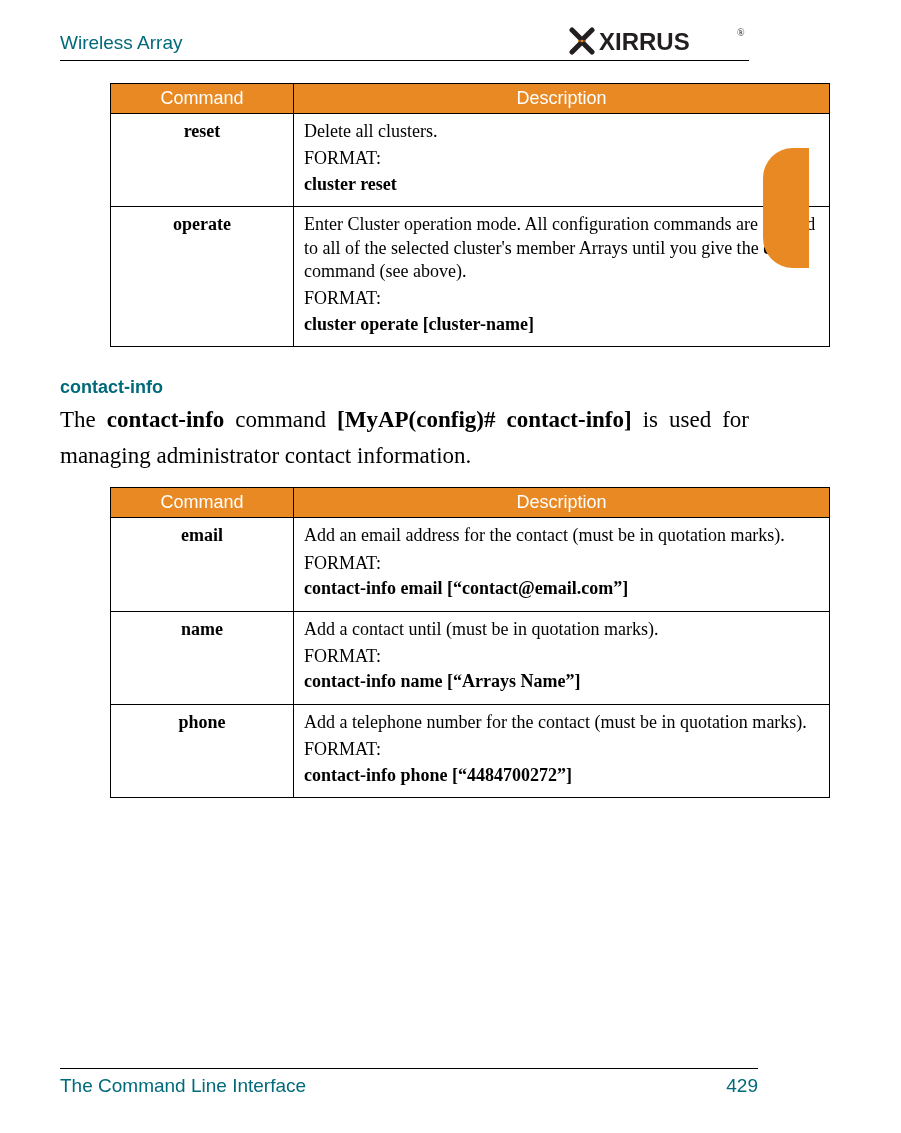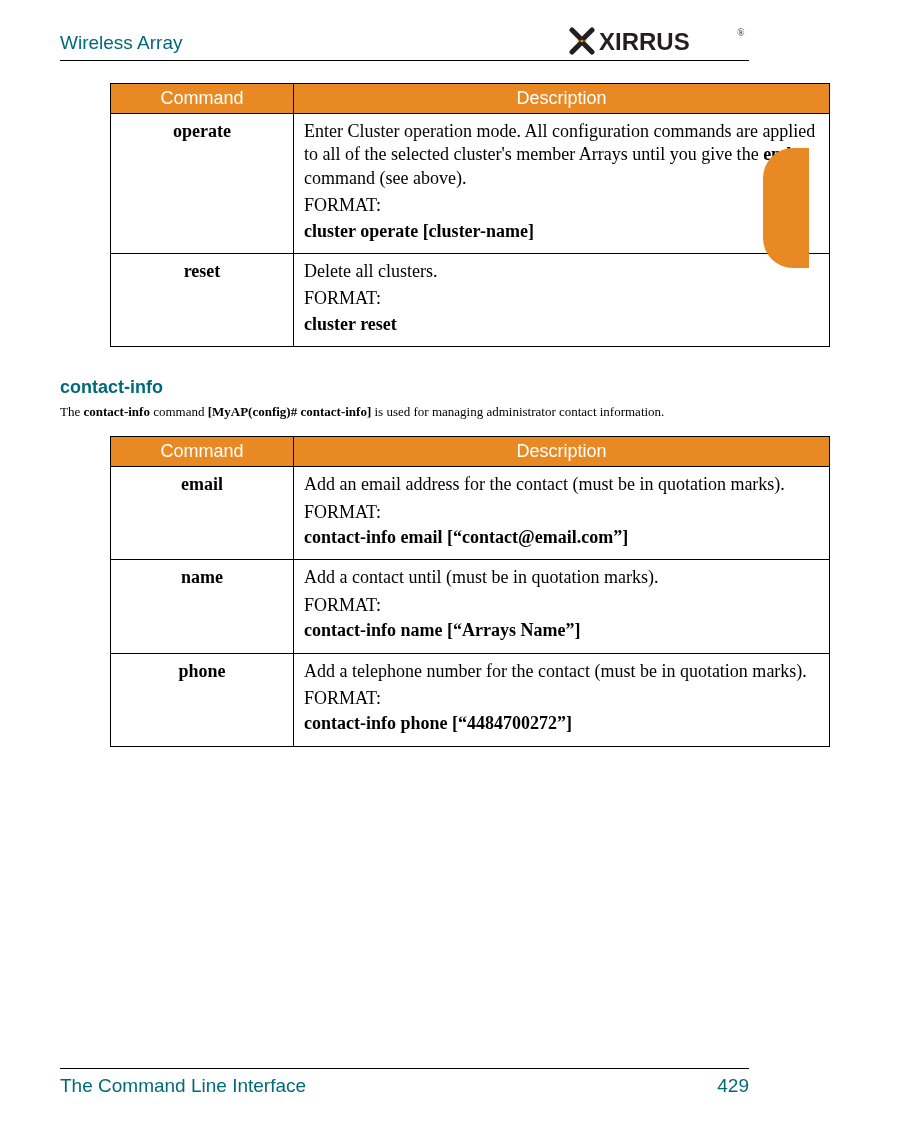--- a/index.html
+++ b/index.html
@@ -81,30 +81,30 @@
   .bold { font-weight: bold; }
 
   h3.section-heading {
     font-family: Arial, Helvetica, sans-serif;
     color: #006a7a;
     font-size: 18px;
     font-weight: bold;
     margin: 0 0 4px 0;
   }
   p.body-text {
-    font-size: 13px;
+    font-size: 23px;
     line-height: 1.55;
     margin: 0 0 14px 0;
     text-align: justify;
   }
 
   .footer {
     position: absolute;
     left: 60px;
-    right: 60px;
+    right: 51px;
     bottom: 36px;
     border-top: 1px solid #000;
     display: flex;
     justify-content: space-between;
     font-family: Arial, Helvetica, sans-serif;
     color: #006a7a;
     font-size: 19px;
     padding-top: 6px;
   }
 </style>
@@ -131,37 +131,37 @@
 
   <table class="cmd-table">
     <thead>
       <tr>
         <th>Command</th>
         <th>Description</th>
       </tr>
     </thead>
     <tbody>
       <tr>
+        <td class="cmd">reset</td>
+        <td>
+          <div class="para">
+            <span>Delete all clusters.</span><span class="bold"></span><span></span>
+          </div>
+          <div class="format-label">FORMAT:</div>
+          <div class="format-text">cluster reset</div>
+        </td>
+      </tr>
+      <tr>
         <td class="cmd">operate</td>
         <td>
           <div class="para">
             <span>Enter Cluster operation mode. All configuration commands are applied to all of the selected cluster's member Arrays until you give the </span><span class="bold">end</span><span> command (see above).</span>
           </div>
           <div class="format-label">FORMAT:</div>
           <div class="format-text">cluster operate [cluster-name]</div>
-        </td>
-      </tr>
-      <tr>
-        <td class="cmd">reset</td>
-        <td>
-          <div class="para">
-            <span>Delete all clusters.</span><span class="bold"></span><span></span>
-          </div>
-          <div class="format-label">FORMAT:</div>
-          <div class="format-text">cluster reset</div>
         </td>
       </tr>
     </tbody>
   </table>
 
   <h3 class="section-heading">contact-info</h3>
   <p class="body-text">
     <span>The </span><span class="bold">contact-info</span><span> command </span><span class="bold">[MyAP(config)# contact-info]</span><span> is used for managing administrator contact information.</span>
   </p>
 

